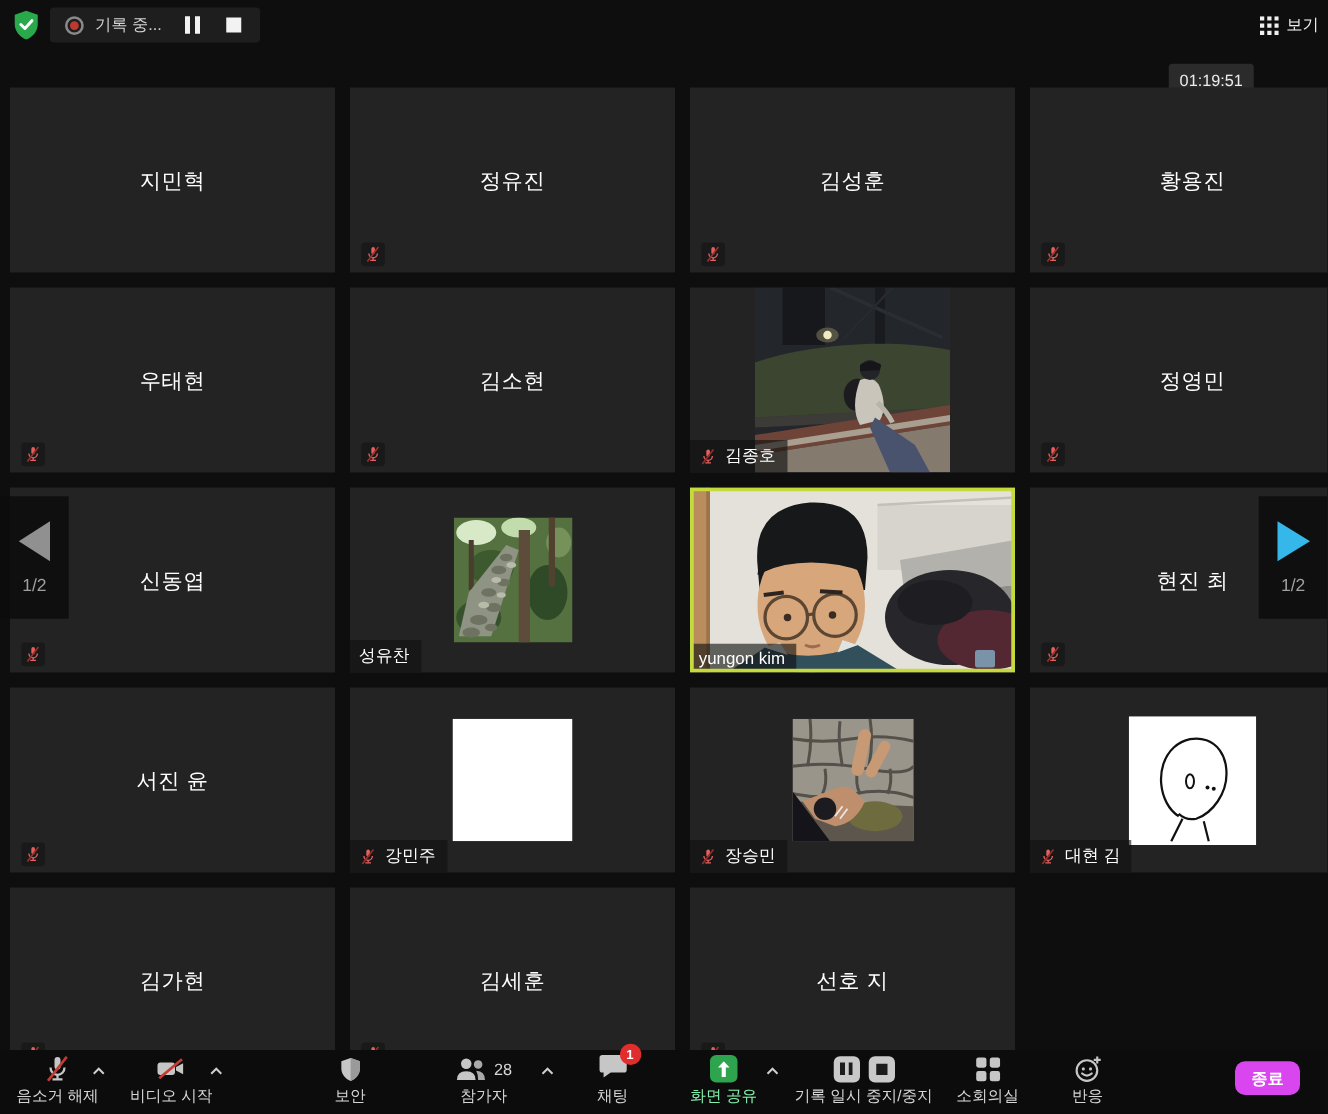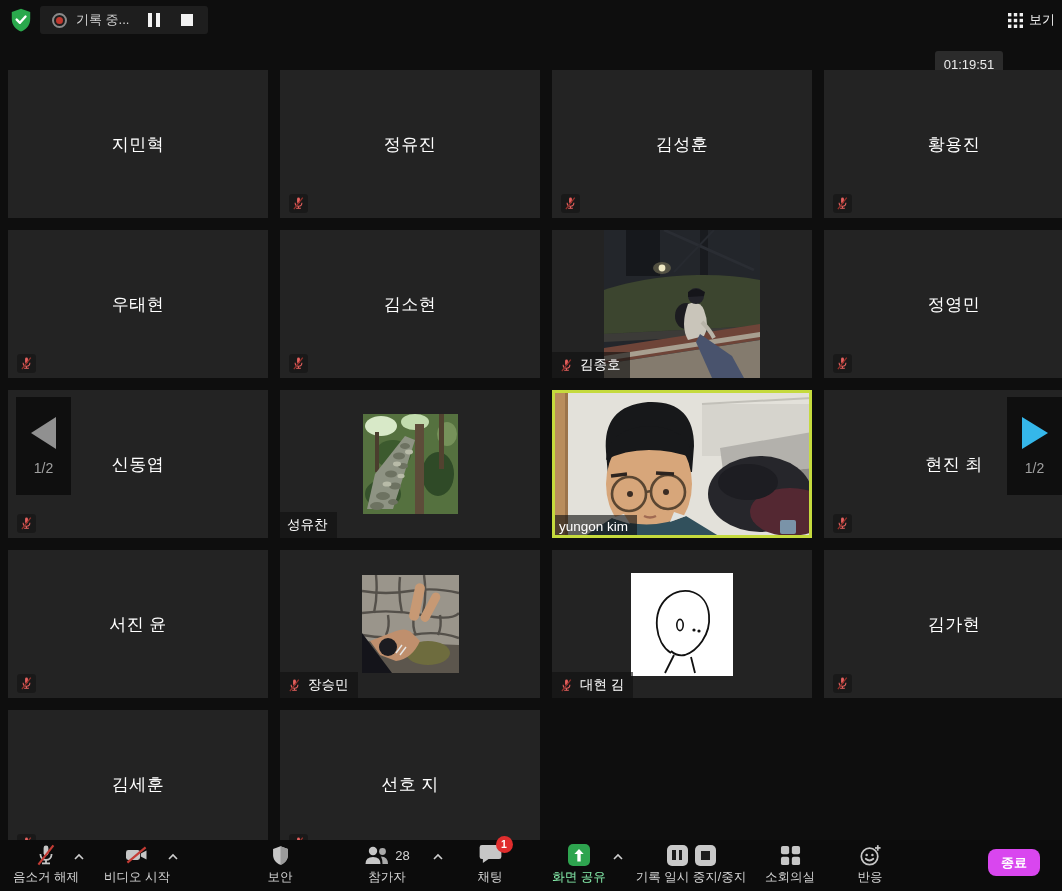--- a/index.html
+++ b/index.html
@@ -55,21 +55,21 @@
     font-size:13.5px; color:#fff;
   }
   .corner-label .mic-slot { line-height:0; }
   .corner-label .mic-slot:empty { display:none; }
   .mic-svg { width:15px; height:15px; display:block; }
 
   
   .nav {
     position:absolute; width:55px; height:98px; top:397px; background:rgba(12,12,12,0.88);
     display:flex; flex-direction:column; align-items:center; justify-content:center; gap:11px;
-    z-index:10; cursor:pointer;margin-left:16px;
+    z-index:10; cursor:pointer;
   }
   .nav.left { left:0; }
   .nav.right { right:0; }
   .tri-left { width:0; height:0; border-top:16px solid transparent; border-bottom:16px solid transparent; border-right:25px solid #909090; }
   .tri-right { width:0; height:0; border-top:16px solid transparent; border-bottom:16px solid transparent; border-left:26px solid #35b7ea; }
   .nav .page { font-size:14px; color:#a0a0a0; }
 
   
   .toolbar { position:absolute; left:0; bottom:0; width:1062px; height:51px; background:#0c0c0c; z-index:20; }
   .tbtn { position:absolute; top:3px; height:46px; text-align:center; cursor:pointer; }
@@ -371,20 +371,40 @@
     <path d="M6.6 10.8c0 3.3 2.4 5.6 5.4 5.6s5.4-2.3 5.4-5.6" fill="none" stroke="#e4605e" stroke-width="1.7"></path>
     <line x1="12" y1="16.4" x2="12" y2="19.3" stroke="#e4605e" stroke-width="1.7"></line>
     <line x1="8.3" y1="19.6" x2="15.7" y2="19.6" stroke="#e4605e" stroke-width="1.7"></line>
     <line x1="4.6" y1="21" x2="18.8" y2="2.6" stroke="#95302b" stroke-width="2.1"></line>
   </svg>
       </div>
 
   </div>
     <div class="tile">
     <div class="media">
+        <svg width="96" height="98" viewBox="0 0 96 98">
+    <rect width="96" height="98" fill="#ffffff"></rect>
+  </svg>
+      </div>
+
+    <div class="corner-label">
+      <span class="mic-slot">
+          <svg class="mic-svg" viewBox="0 0 24 24">
+    <rect x="9.7" y="2.5" width="4.6" height="9.5" rx="2.3" fill="#e4605e"></rect>
+    <path d="M6.6 10.8c0 3.3 2.4 5.6 5.4 5.6s5.4-2.3 5.4-5.6" fill="none" stroke="#e4605e" stroke-width="1.7"></path>
+    <line x1="12" y1="16.4" x2="12" y2="19.3" stroke="#e4605e" stroke-width="1.7"></line>
+    <line x1="8.3" y1="19.6" x2="15.7" y2="19.6" stroke="#e4605e" stroke-width="1.7"></line>
+    <line x1="4.6" y1="21" x2="18.8" y2="2.6" stroke="#95302b" stroke-width="2.1"></line>
+  </svg>
+        </span>
+      <span class="cname">강민주</span>
+    </div>
+  </div>
+    <div class="tile">
+    <div class="media">
         <svg width="97" height="98" viewBox="0 0 97 98">
     <rect width="97" height="98" fill="#9a958b"></rect>
     <g stroke="#54504a" stroke-width="2.4" fill="none">
       <path d="M0,16 q24,4 48,0 t49,2"></path>
       <path d="M0,38 q30,-4 60,2 t37,-2"></path>
       <path d="M0,60 q25,5 50,0 t47,3"></path>
       <path d="M14,0 q2,20 -2,38 M38,2 q-2,18 2,36 M62,0 q3,20 -1,38"></path>
       <path d="M26,40 q2,12 -2,20 M52,42 q-2,10 2,18 M78,40 q2,12 -2,20"></path>
     </g>
     <path d="M0,66 L97,70 L97,98 L0,98 Z" fill="#5c564d"></path>

